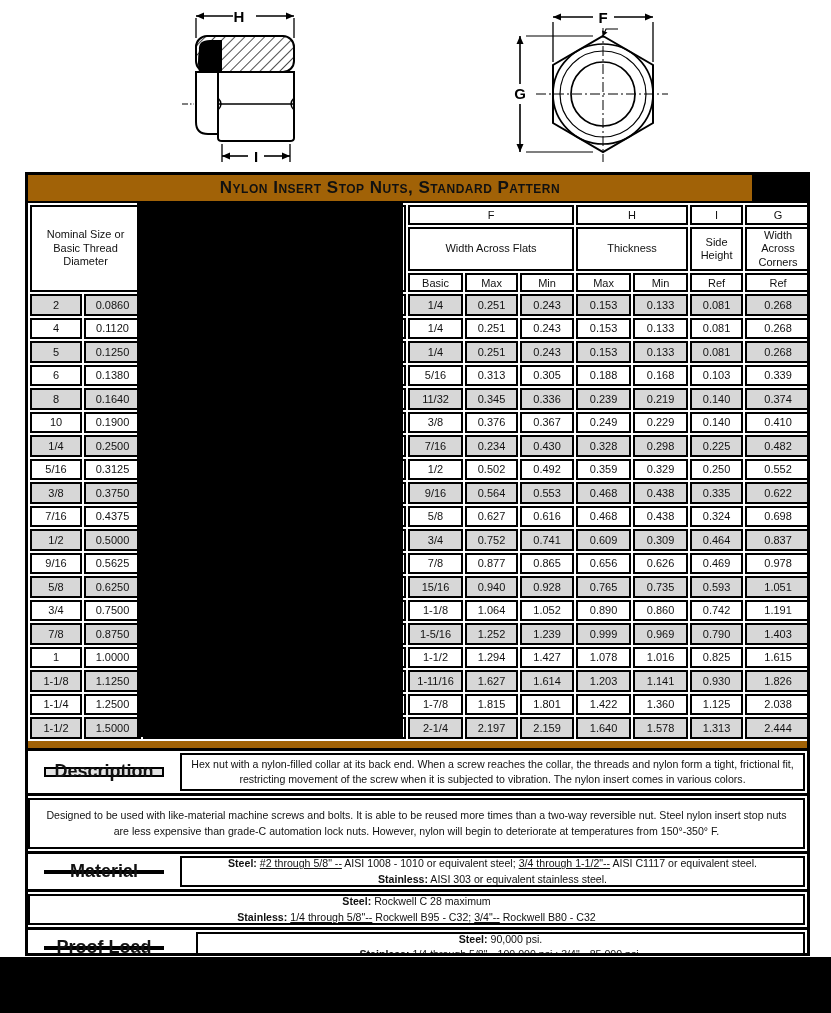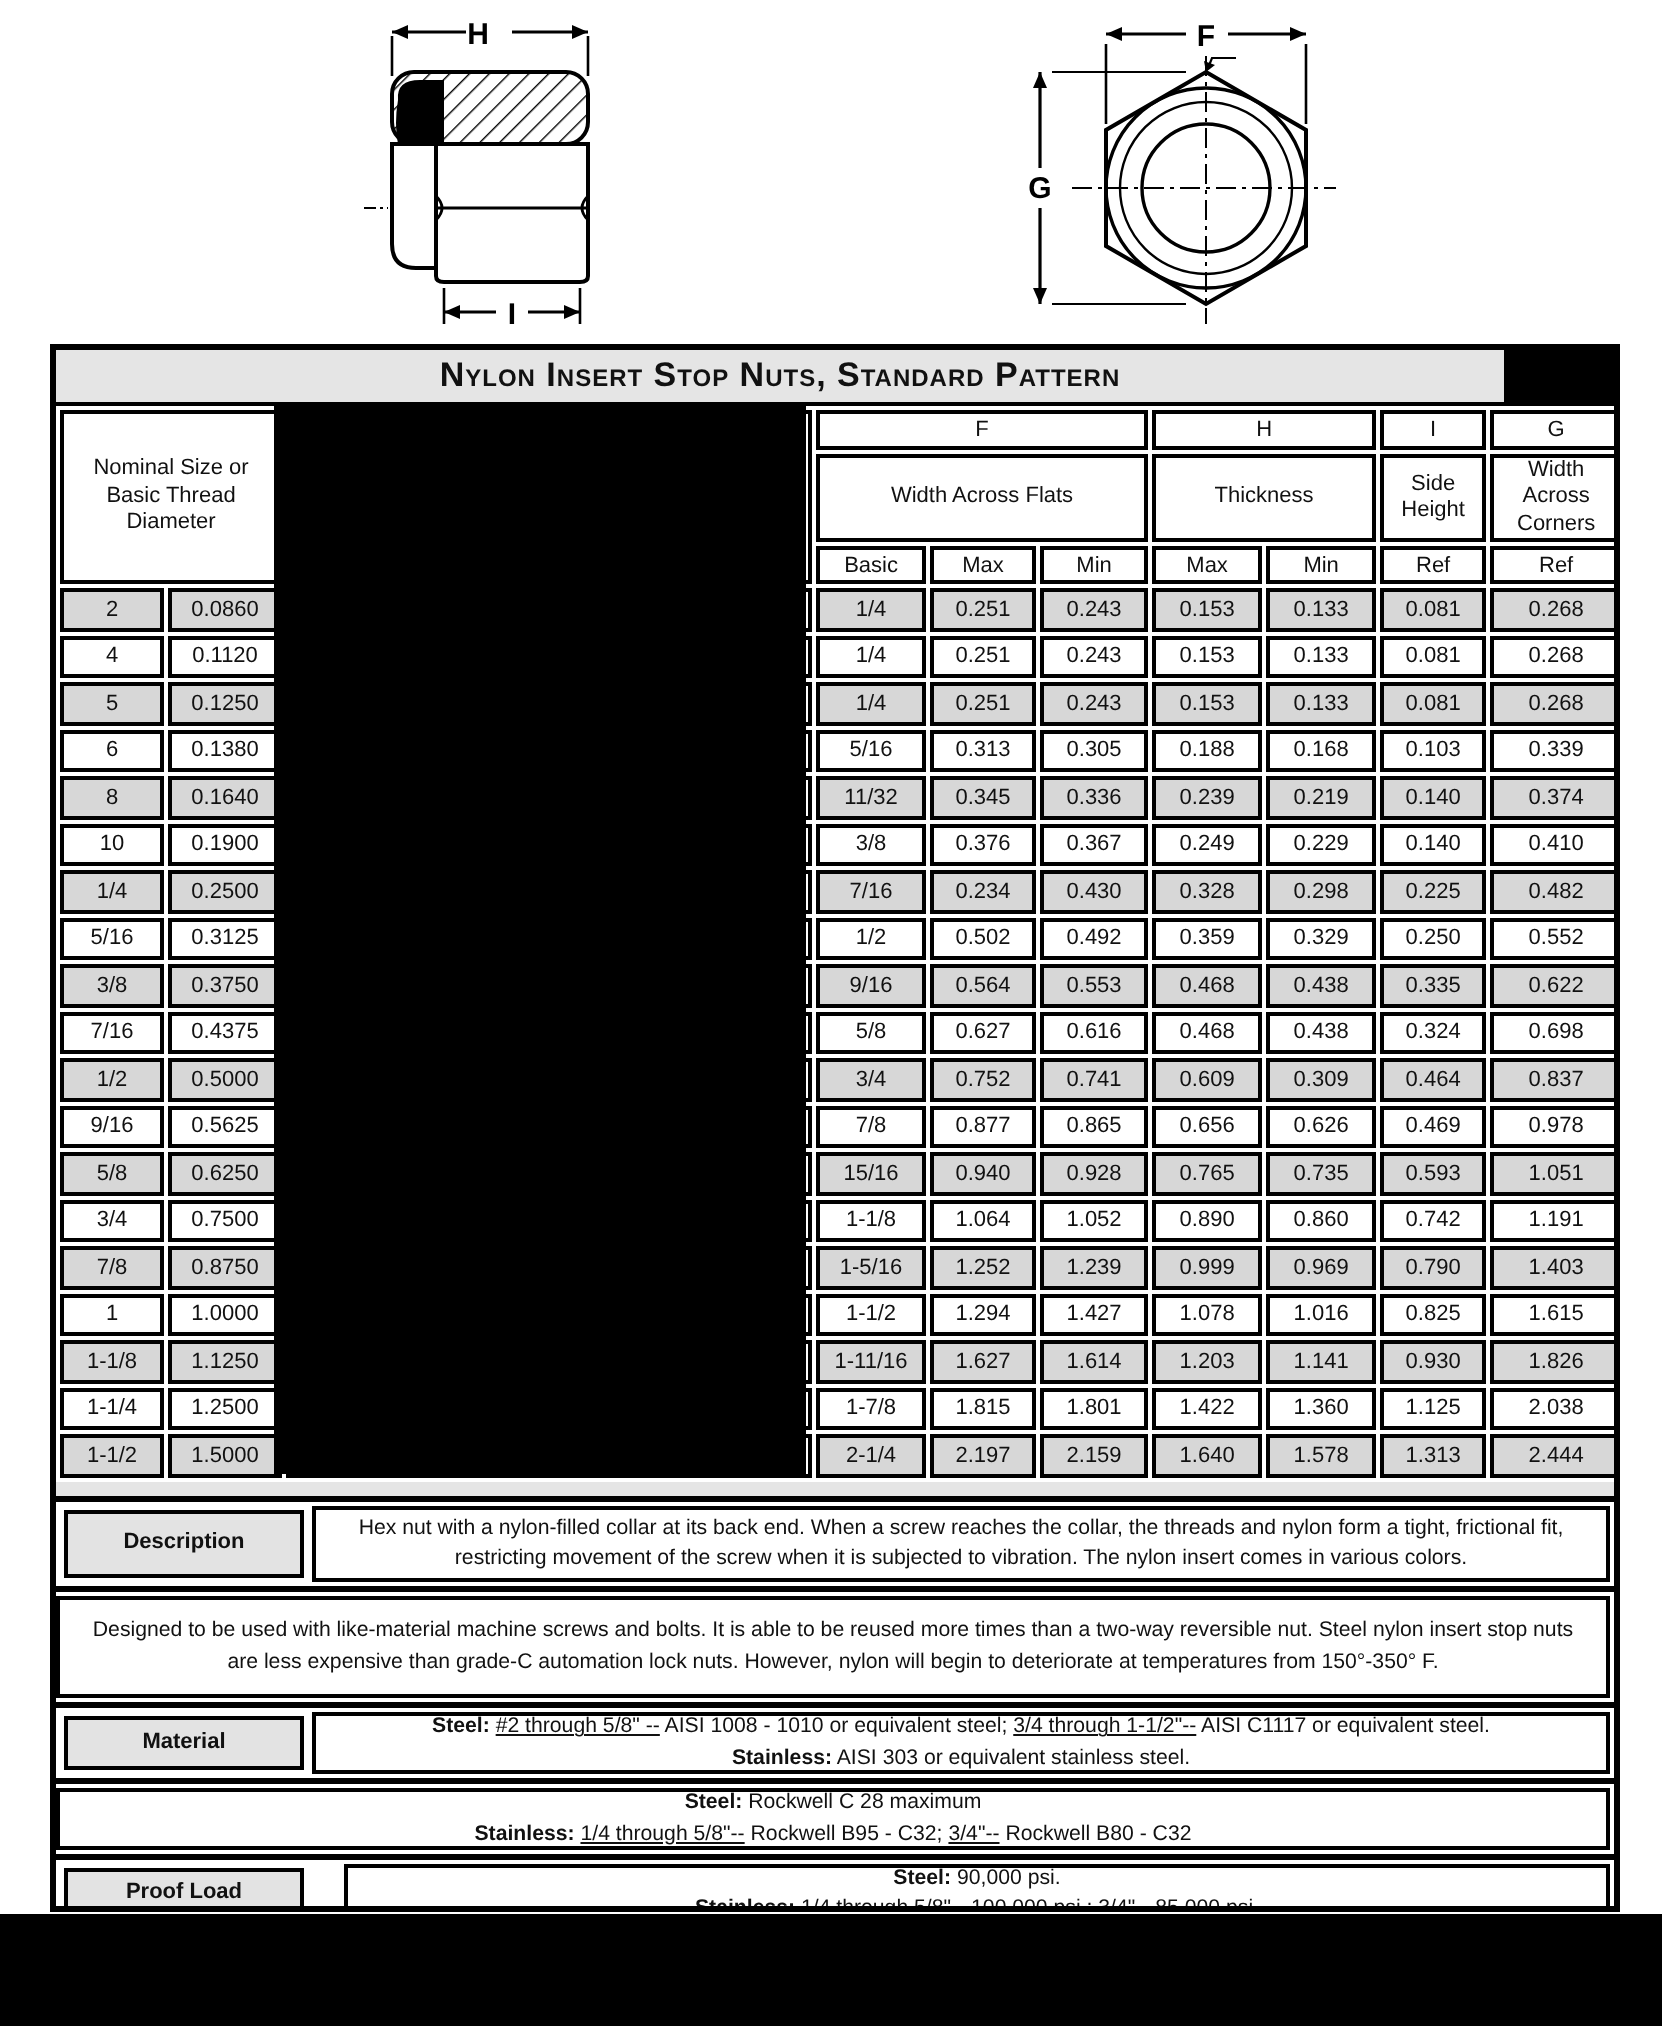--- a/index.html
+++ b/index.html
@@ -7,21 +7,21 @@
         font-family:"Liberation Sans",sans-serif;color:#111;overflow:hidden;}
 
   
   .drawing{position:absolute;}
   #drawing-side{left:178px;top:4px;}
   #drawing-face{left:498px;top:4px;}
   .dim-label{font-size:15px;font-weight:bold;font-family:"Liberation Sans",sans-serif;}
 
   
   .main-table-wrap{position:absolute;left:25px;top:172px;width:785px;height:664px;
-    border:3px solid var(--border,#000);box-sizing:border-box;background:#e5e5e5;overflow:hidden;}
+    border:3px solid var(--border,#000);box-sizing:border-box;background:#a16207;overflow:hidden;}
   .title-bar{display:flex;align-items:center;height:26px;border-bottom:2px solid var(--border,#000);}
   .title-text{flex:1;text-align:center;font-size:17px;font-weight:bold;
     font-variant:small-caps;letter-spacing:.5px;}
   .title-redaction{width:55px;height:26px;background:var(--redaction,#000);}
   table.dims{width:100%;table-layout:fixed;border-collapse:separate;border-spacing:2px;background:#fff;}
   table.dims td,table.dims th{border:2px solid var(--border,#000);box-sizing:border-box;
     text-align:center;vertical-align:middle;padding:0;font-size:11px;font-weight:normal;
     overflow:hidden;background:#fff;}
   td.hdr-left{font-weight:bold;font-size:11px;line-height:1.25;padding:0 4px;}
   td.letter{height:20px;font-size:12px;}
@@ -32,23 +32,23 @@
   tr.stripe td{background:var(--stripe,#d7d7d7);}
   tr.stripe td.spacer, tr td.spacer{background:#fff;}
   .redaction-overlay{position:absolute;left:109px;top:28px;width:266px;height:534px;
     background:var(--redaction,#000);}
 
   
   .info-wrap{position:absolute;left:25px;top:748px;width:785px;height:208px;
     border:3px solid var(--border,#000);box-sizing:border-box;background:#fff;overflow:hidden;}
   .info-row{display:flex;align-items:stretch;border-bottom:3px solid var(--border,#000);}
   .info-row:last-child{border-bottom:none;gap:16px;}
-  .info-label{width:120px;flex:0 0 120px;margin:4px;border:2px solid var(--border,#000);
+  .info-label{width:120px;flex:0 0 120px;margin:16px;border:2px solid var(--border,#000);
     background:var(--label-bg,#e3e3e3);display:flex;flex-direction:column;align-items:center;
-    justify-content:center;font-weight:bold;font-size:11px;line-height:1.2;box-sizing:border-box;}
+    justify-content:center;font-weight:bold;font-size:18px;line-height:1.2;box-sizing:border-box;}
   .info-content{flex:1;margin:2px 2px 2px 0;border:2px solid var(--border,#000);
     display:flex;flex-direction:column;align-items:center;justify-content:center;
     font-size:10.6px;line-height:1.42;text-align:center;padding:11px 8px;box-sizing:border-box;}
   .seg-b{font-weight:bold;}
   .seg-u{text-decoration:underline;}
   .info-line{text-align:center;}
 
   
   .bottom-band{position:absolute;left:0;top:957px;width:831px;height:56px;background:var(--band,#000);}
 </style>

